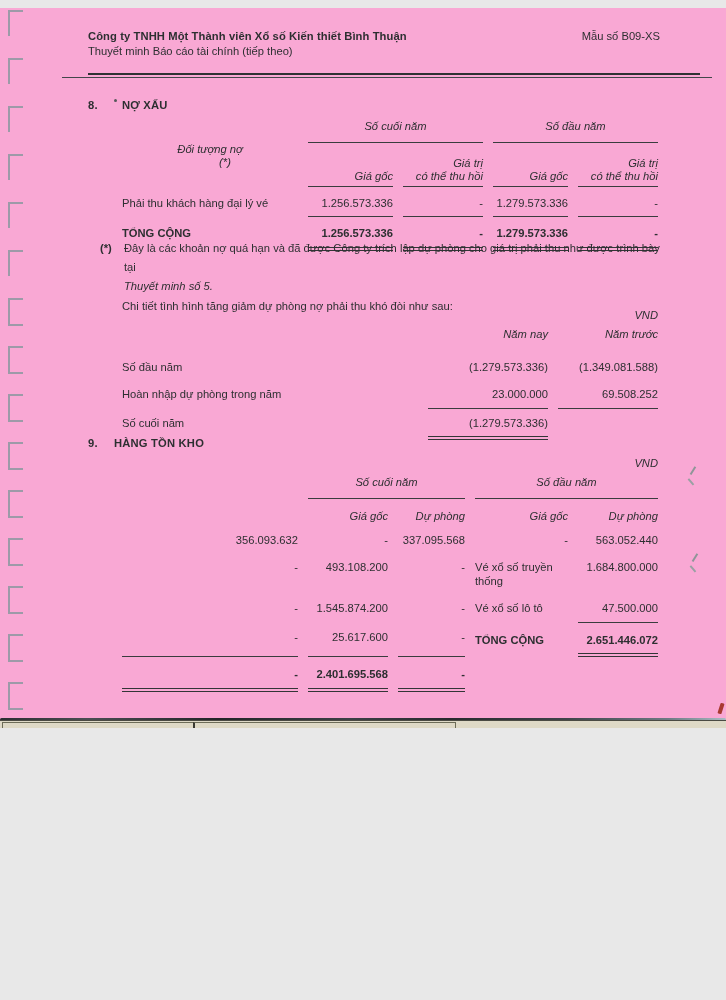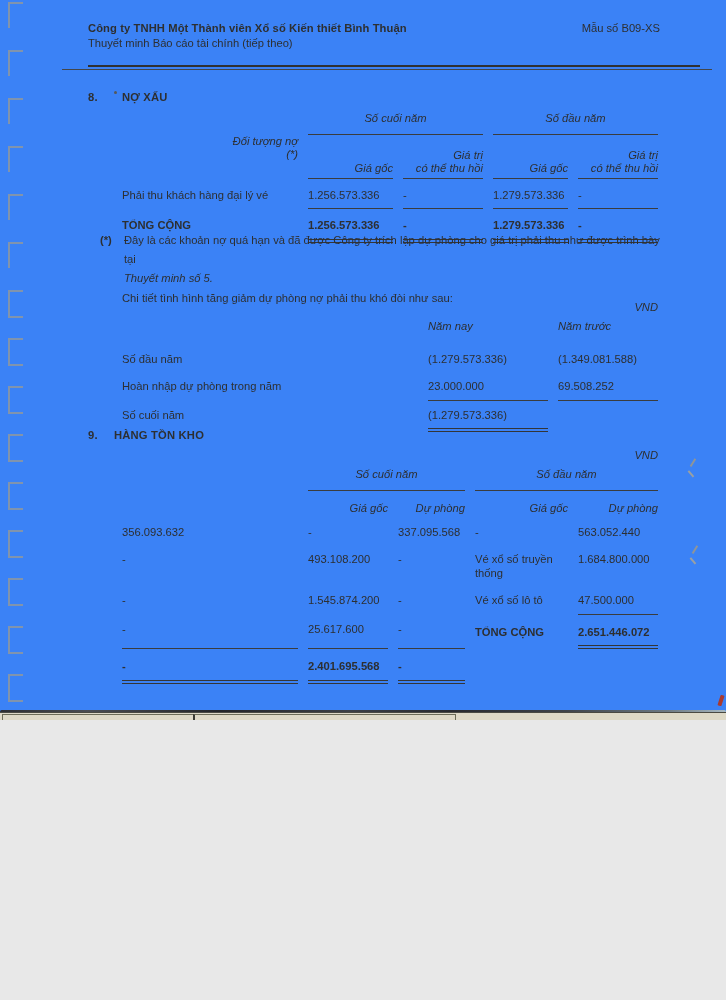--- a/index.html
+++ b/index.html
@@ -1,47 +1,47 @@
 <!DOCTYPE html>
 <html><head>
 <meta charset="utf-8">
 <style>
   html,body{margin:0;padding:0;background:#e8e8e8;}
   .page{
-    position:relative;width:726px;height:720px;margin:0 auto;
-    background:#3b82f6;overflow:hidden;
+    position:relative;width:726px;height:720px;margin:8px auto;
+    background:#f9a8d4;overflow:hidden;
     font-family:"Liberation Sans","DejaVu Sans",sans-serif;
     color:#2d2f31;font-size:11.2px;line-height:1.2;
   }
   
   .hline{position:absolute;left:88px;width:600px;white-space:nowrap;}
   .h1{top:22px;font-weight:bold;letter-spacing:.1px;}
   .h2{top:37px;}
   .h3{top:52px;}
   .form-no{position:absolute;top:22px;right:66px;width:170px;text-align:right;white-space:nowrap;}
   .rule1{position:absolute;top:65px;left:88px;width:612px;height:2px;background:#2f3133;}
   .rule2{position:absolute;top:69px;left:62px;width:650px;height:1px;background:#43464a;}
   
   .sec-title{position:absolute;left:88px;display:flex;font-weight:bold;letter-spacing:.2px;}
   .sec-num{width:26px;}
   .st8{top:91px;}
   .st9{top:429px;}
   .speck{display:inline-block;width:3px;height:3px;background:#55585a;border-radius:50%;margin:0 5px 6px 0;vertical-align:middle;}
   
   .grid{position:absolute;display:grid;column-gap:10px;}
-  .num{text-align:left;white-space:nowrap;}
+  .num{text-align:right;white-space:nowrap;}
   .b{font-weight:bold;}
   .grp{grid-column:span 2;text-align:center;font-style:italic;border-bottom:1.6px solid #3a3c3e;padding-bottom:3px;}
   .u{border-bottom:1.6px solid #3a3c3e;}
   .uu{border-bottom:4px double #333537;}
   
   .t8{left:122px;top:112px;width:536px;grid-template-columns:176px 85px 80px 75px 80px;}
   .t8 .gh{height:19px;}
   .t8 .ch{height:40px;display:flex;flex-direction:column;justify-content:flex-end;align-items:flex-end;padding-bottom:3px;font-style:italic;line-height:13px;}
-  .t8 .ch.lbl{align-items:flex-end;justify-content:flex-start;}
+  .t8 .ch.lbl{align-items:center;justify-content:flex-start;}
   .t8 .dr{padding-top:10px;padding-bottom:6px;}
   .t8 .tt{padding-top:10px;padding-bottom:6px;}
   .note-gap{margin-left:30px;}
   
   .footnote{position:absolute;left:100px;top:231px;width:566px;display:flex;line-height:19px;}
   .fn-marker{width:24px;font-weight:bold;flex:none;}
   .fn-ref{display:block;font-style:italic;}
   .intro{position:absolute;left:122px;top:292px;}
   .vnd{position:absolute;left:122px;width:536px;text-align:right;font-style:italic;}
   .vnd8{top:301px;}

